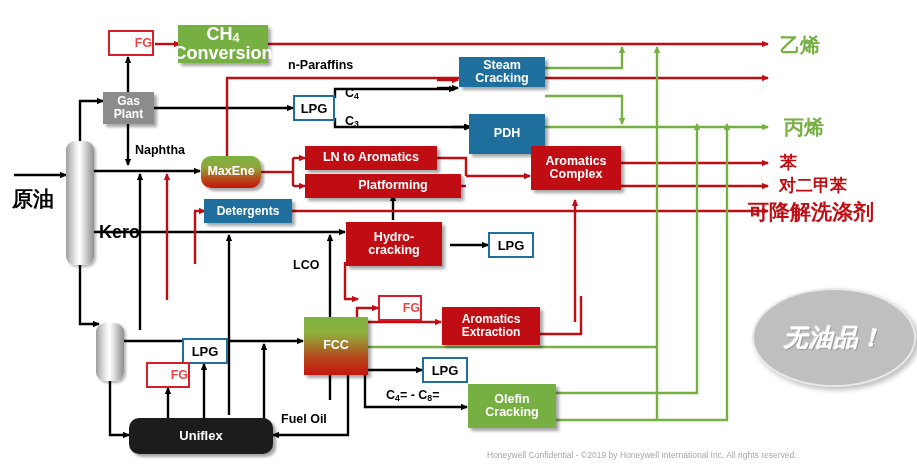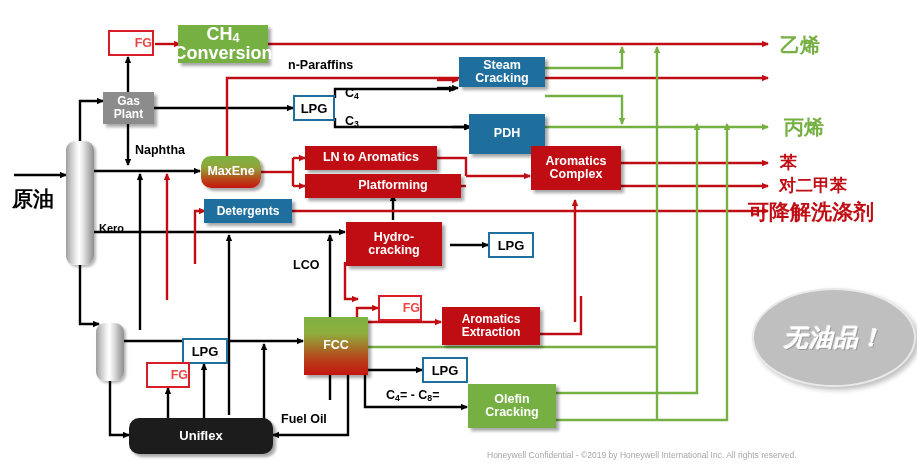--- a/index.html
+++ b/index.html
@@ -267,21 +267,21 @@
   </div>
 
   <div class="tagbox tag-red" style="left:146px;top:362px;width:44px;height:26px;font-size:12.5px;">
     <span>FG</span>
   </div>
 
   <div class="lbl" style="left:12px;top:185px;font-size:21px;">原油</div>
 
   <div class="lbl" style="left:135px;top:143px;font-size:12.5px;">Naphtha</div>
 
-  <div class="lbl" style="left:99px;top:222px;font-size:11px;">Kero</div>
+  <div class="lbl" style="left:99px;top:222px;font-size:18px;">Kero</div>
 
   <div class="lbl" style="left:293px;top:258px;font-size:12.5px;">LCO</div>
 
   <div class="lbl" style="left:288px;top:58px;font-size:12.5px;">n-Paraffins</div>
 
   <div class="lbl" style="left:345px;top:86px;font-size:12.5px;">
     <span>C</span><sub>4</sub>
   </div>
 
   <div class="lbl" style="left:345px;top:114px;font-size:12.5px;">

